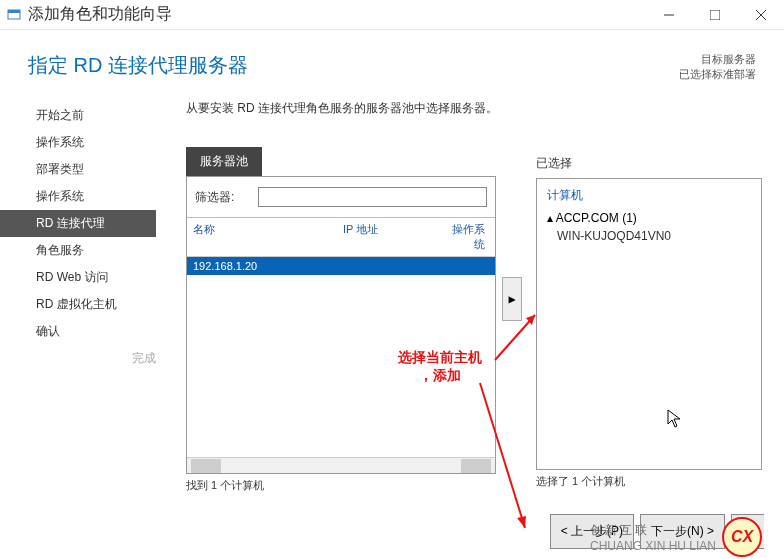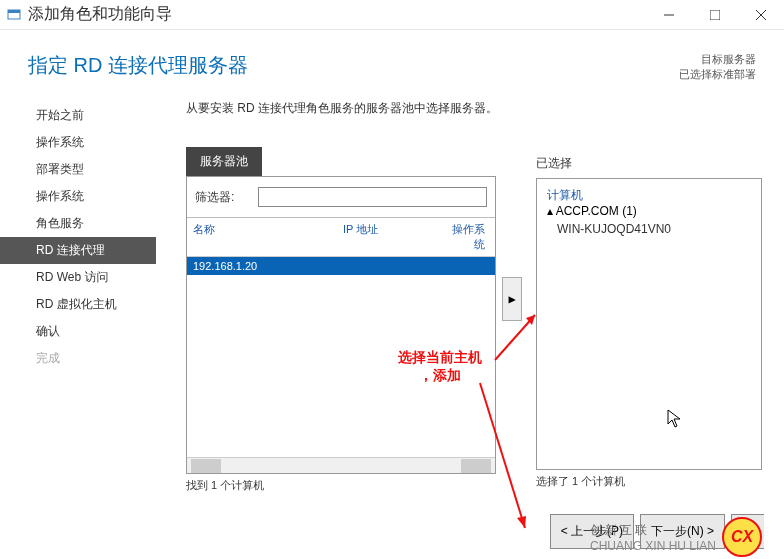--- a/index.html
+++ b/index.html
@@ -13,21 +13,21 @@
 
   .header-row { padding: 22px 28px 18px 28px; display:flex; }
   .page-title { font-size: 20px; color: #0b6fb8; font-weight: 400; }
   .target-info { margin-left:auto; text-align:right; font-size:11px; color:#555; }
 
   .content { display:flex; padding: 0 0 0 0; }
   .sidenav { width: 180px; padding-top: 2px; }
   .sidenav .item { padding: 5px 0 5px 36px; font-size: 12px; color: #333; cursor: default; }
   .sidenav .item.selected { background: #565656; color:#fff; position: relative; }
   .sidenav .item.selected::after { content:""; position:absolute; right:-8px; top:50%; margin-top:-8px; border:8px solid transparent; border-left-color:#565656; }
-  .sidenav .item.disabled { color:#aaa; }
+  .sidenav .item.disabled { color:#aaa;text-align:right; }
 
   .main { flex:1; padding: 0 22px 0 30px; }
   .instruction { font-size:12px; color:#333; margin-bottom: 30px; }
 
   .cols { display:flex; align-items:flex-start; }
   .pool-col { width: 310px; }
   .selected-col { width: 226px; margin-left: 8px; }
 
   .tab-strip { }
   .tab { display:inline-block; background:#444; color:#fff; padding: 6px 14px; font-size:12px; }
@@ -51,32 +51,32 @@
   .scroll-x .thumb { width:30px; height:14px; background:#cdcdcd; margin-left:4px; }
   .scroll-x .thumb.right { margin-left:auto; margin-right:4px; }
 
   .status-left { font-size:11px; color:#333; margin-top:4px; }
   .status-right { font-size:11px; color:#333; margin-top:4px; }
 
   .arrow-btn { width:20px; height:44px; border:1px solid #aaa; background:#eee; display:flex; align-items:center; justify-content:center; margin: 130px 6px 0 6px; font-family: monospace; }
 
   .sel-label { font-size:12px; color:#333; margin-bottom:6px; margin-top:8px; }
   .sel-box { border:1px solid #999; height: 292px; padding: 8px 10px; font-size:12px; position:relative; }
-  .sel-head { color:#1a58a9; font-size:12px; margin-bottom:0; }
+  .sel-head { color:#1a58a9; font-size:12px; margin-bottom:7px; }
   .sel-group { color:#000; font-size:12px; margin-bottom:4px; }
   .sel-item { color:#333; font-size:12px; margin-left:10px; }
 
   .annotation { position:absolute; color:#e11; font-size:14px; font-weight:bold; text-align:center; line-height:1.3; }
   .arrow-svg { position:absolute; pointer-events:none; }
 
   .footer { position:absolute; bottom:10px; right:20px; display:flex; gap:6px; }
   .btn { min-width:84px; height:35px; border:1px solid #888; background:#e9e9e9; font-size:12px; display:flex; align-items:center; justify-content:center; padding: 5px 10px; }
 
   .watermark { position:absolute; right:22px; bottom:2px; display:flex; align-items:center; gap:6px; z-index:10; }
-  .watermark .wlogo { width:40px; height:40px; border-radius:50%; background:#fde047; border:2px solid #e11; display:flex; align-items:center; justify-content:center; color:#e11; font-size:16px; font-weight:bold; font-style:italic; }
+  .watermark .wlogo { width:40px; height:40px; border-radius:50%; background:#fef9c3; border:2px solid #e11; display:flex; align-items:center; justify-content:center; color:#e11; font-size:16px; font-weight:bold; font-style:italic; }
   .watermark .wtext { font-size:12px; color:#888; writing-mode:horizontal-tb; }
 
   .cursor { position:absolute; font-size:18px; color:#000; }
 </style>
 </head>
 <body>
 
 <div class="titlebar">
   <span class="title-icon">
     <svg width="16" height="16" viewBox="0 0 16 16">
@@ -112,22 +112,22 @@
     <div>已选择标准部署</div>
   </div>
 </div>
 
 <div class="content">
   <div class="sidenav">
     <div class="item">开始之前</div>
     <div class="item">操作系统</div>
     <div class="item">部署类型</div>
     <div class="item">操作系统</div>
+    <div class="item selected">RD 连接代理</div>
     <div class="item">角色服务</div>
-    <div class="item selected">RD 连接代理</div>
     <div class="item">RD Web 访问</div>
     <div class="item">RD 虚拟化主机</div>
     <div class="item">确认</div>
     <div class="item disabled">完成</div>
   </div>
 
   <div class="main">
     <div class="instruction">从要安装 RD 连接代理角色服务的服务器池中选择服务器。</div>
 
     <div class="cols">

